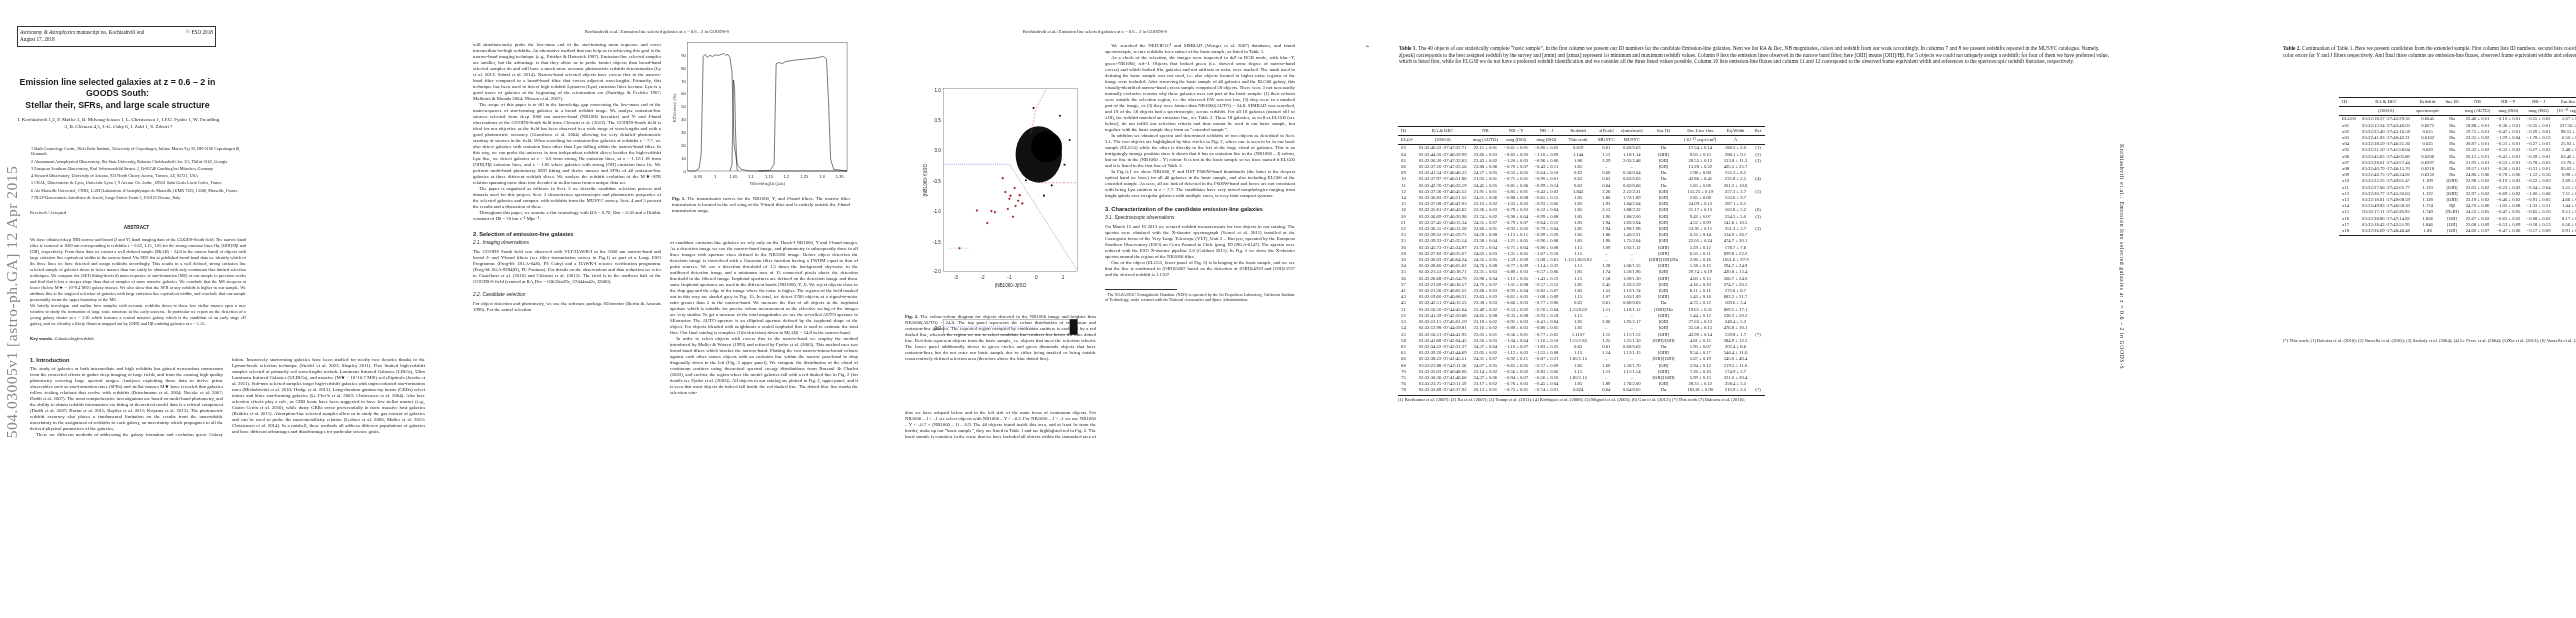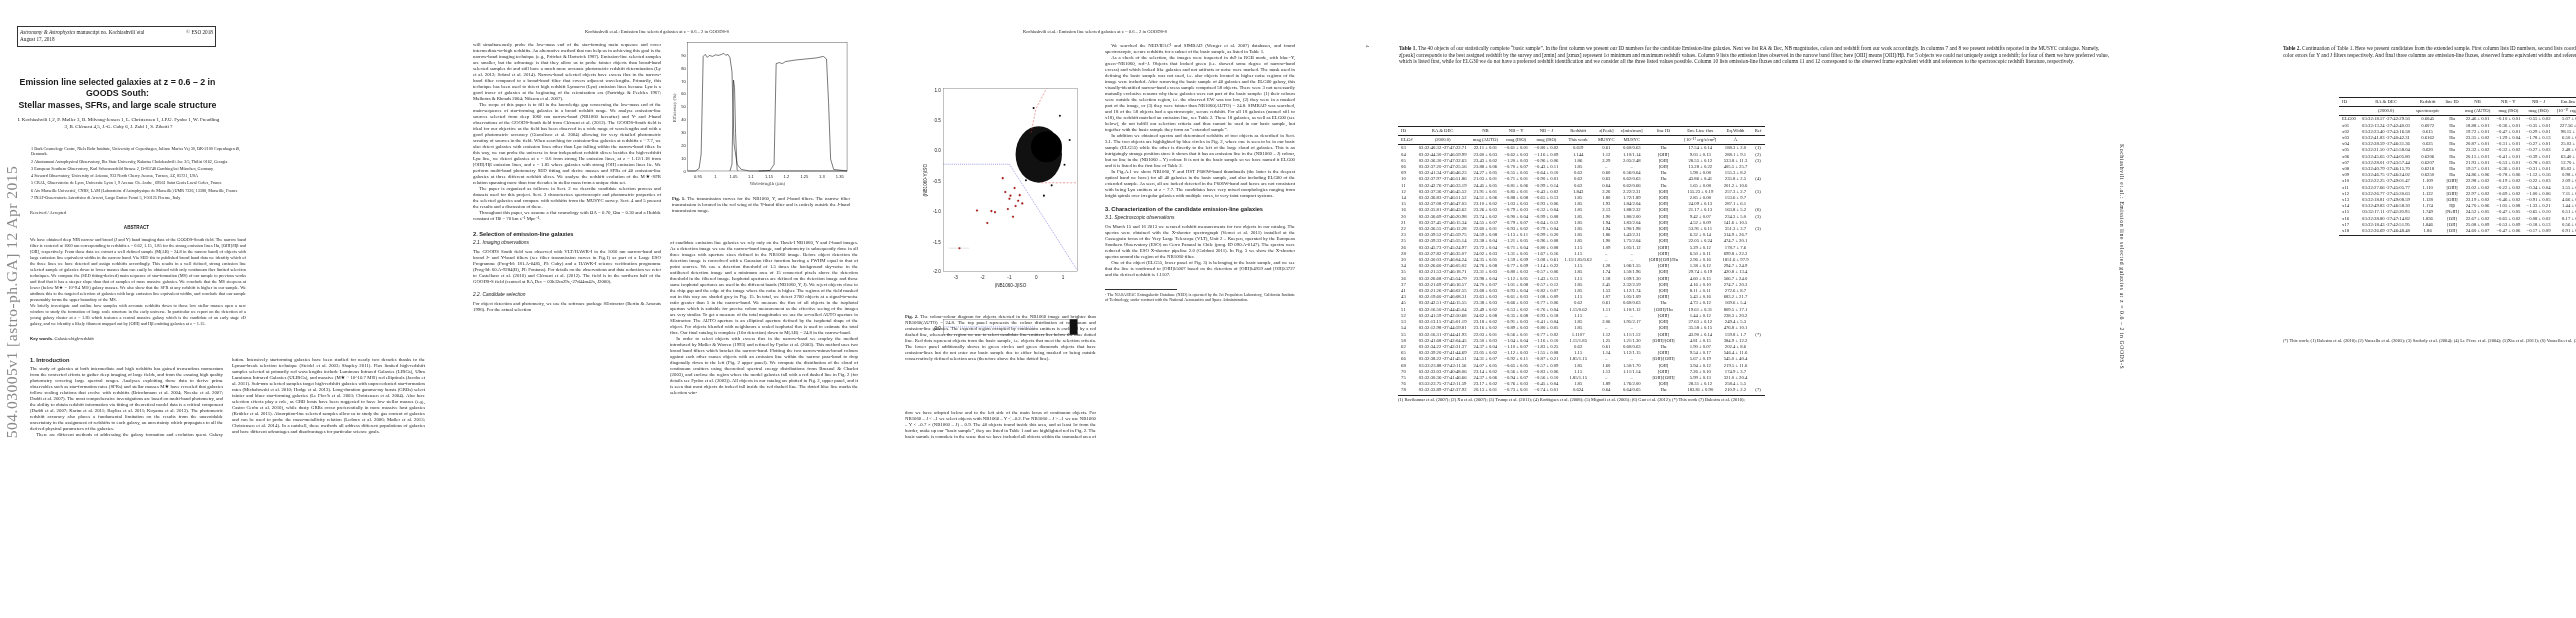--- a/index.html
+++ b/index.html
@@ -60,21 +60,21 @@
 <body>
 
 <div class="page p1">
   <div class="header-box">
     <div><i>Astronomy &amp; Astrophysics</i> <span>manuscript no. Kochiashvili˙etal</span></div>
     <div>August 17, 2018</div>
     <span class="right">© ESO 2018</span>
   </div>
   <div class="title">
     <div>Emission line selected galaxies at z = 0.6 – 2 in GOODS South:</div>
-    <div>Stellar masses, SFRs, and large scale structure</div>
+    <div>Stellar their, SFRs, and large scale structure</div>
   </div>
   <div class="authors">I. Kochiashvili 1,2, P. Møller 3, B. Milvang-Jensen 1, L. Christensen 1, J.P.U. Fynbo 1, W. Freudling 3, B. Clément 4,5, J.-G. Cuby 6, J. Zabl 1, S. Zibetti 7</div>
   <div class="affils">
     <div>1 Dark Cosmology Centre, Niels Bohr Institute, University of Copenhagen, Juliane Maries Vej 30, DK-2100 Copenhagen Ø, Denmark.</div>
     <div>2 Abastumani Astrophysical Observatory, Ilia State University, Kakutsa Cholokashvili Ave 3/5, Tbilisi 0162, Georgia</div>
     <div>3 European Southern Observatory, Karl Schwarzschild Strasse 2, D-85748 Garching bei München, Germany</div>
     <div>4 Steward Observatory, University of Arizona, 933 North Cherry Avenue, Tucson, AZ, 85721, USA</div>
     <div>5 CRAL, Observatoire de Lyon, Universite Lyon 1, 9 Avenue Ch. Andre , 69561 Saint Genis Laval Cedex, France</div>
     <div>6 Aix Marseille Université, CNRS, LAM (Laboratoire d'Astrophysique de Marseille) UMR 7326, 13388, Marseille, France</div>
     <div>7 INAF-Osservatorio Astrofisico di Arcetri, Largo Enrico Fermi 5, I-50125 Firenze, Italy</div>

